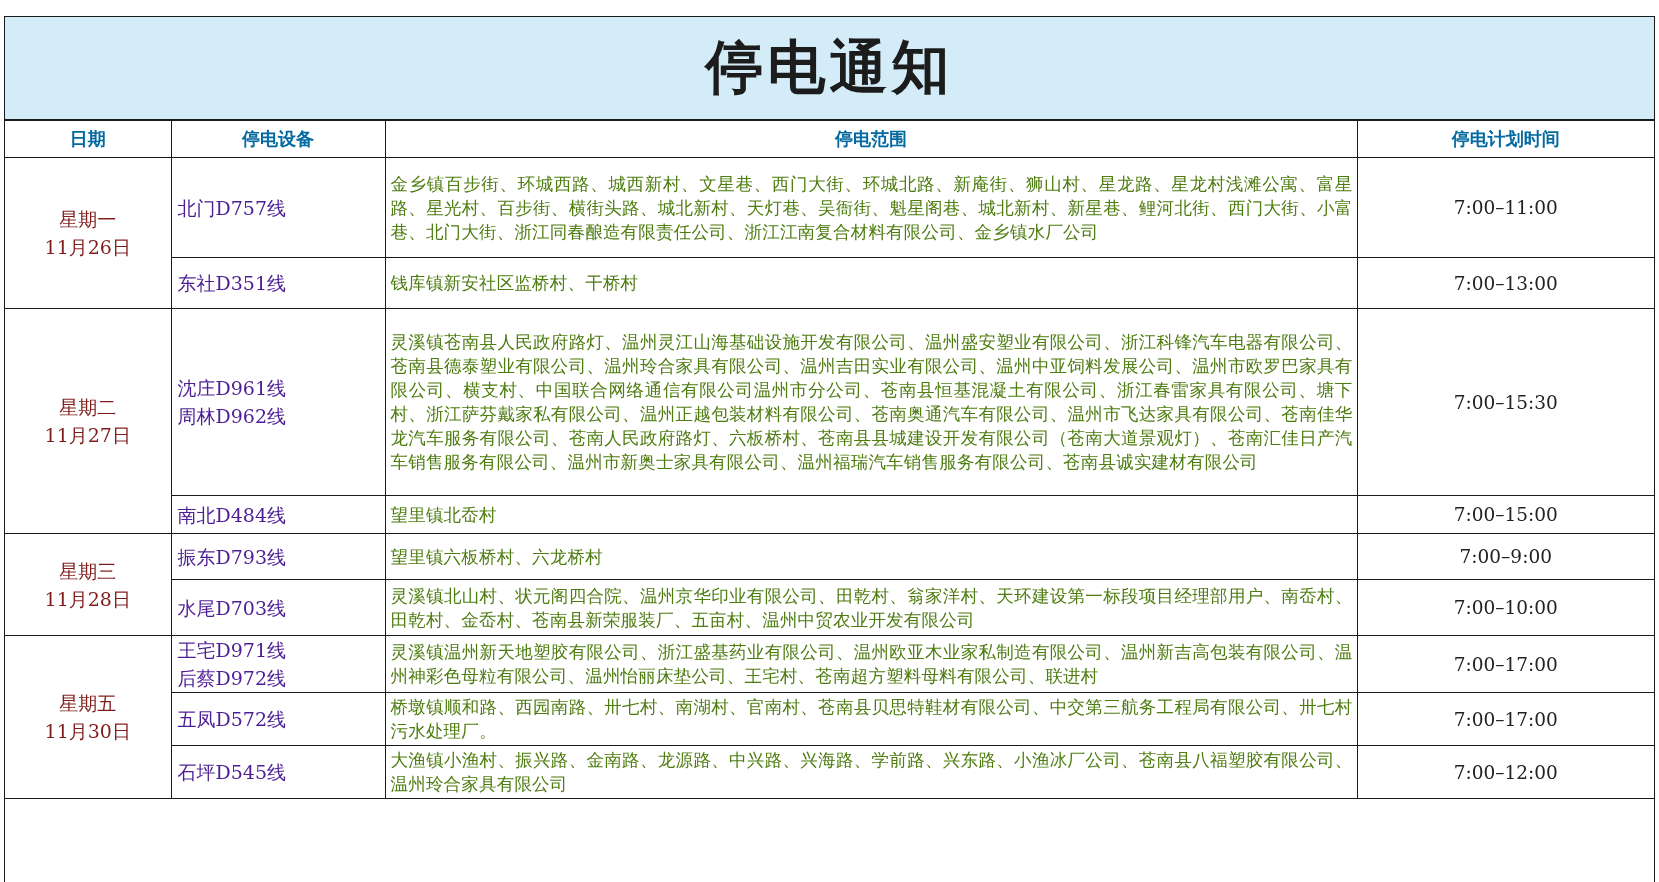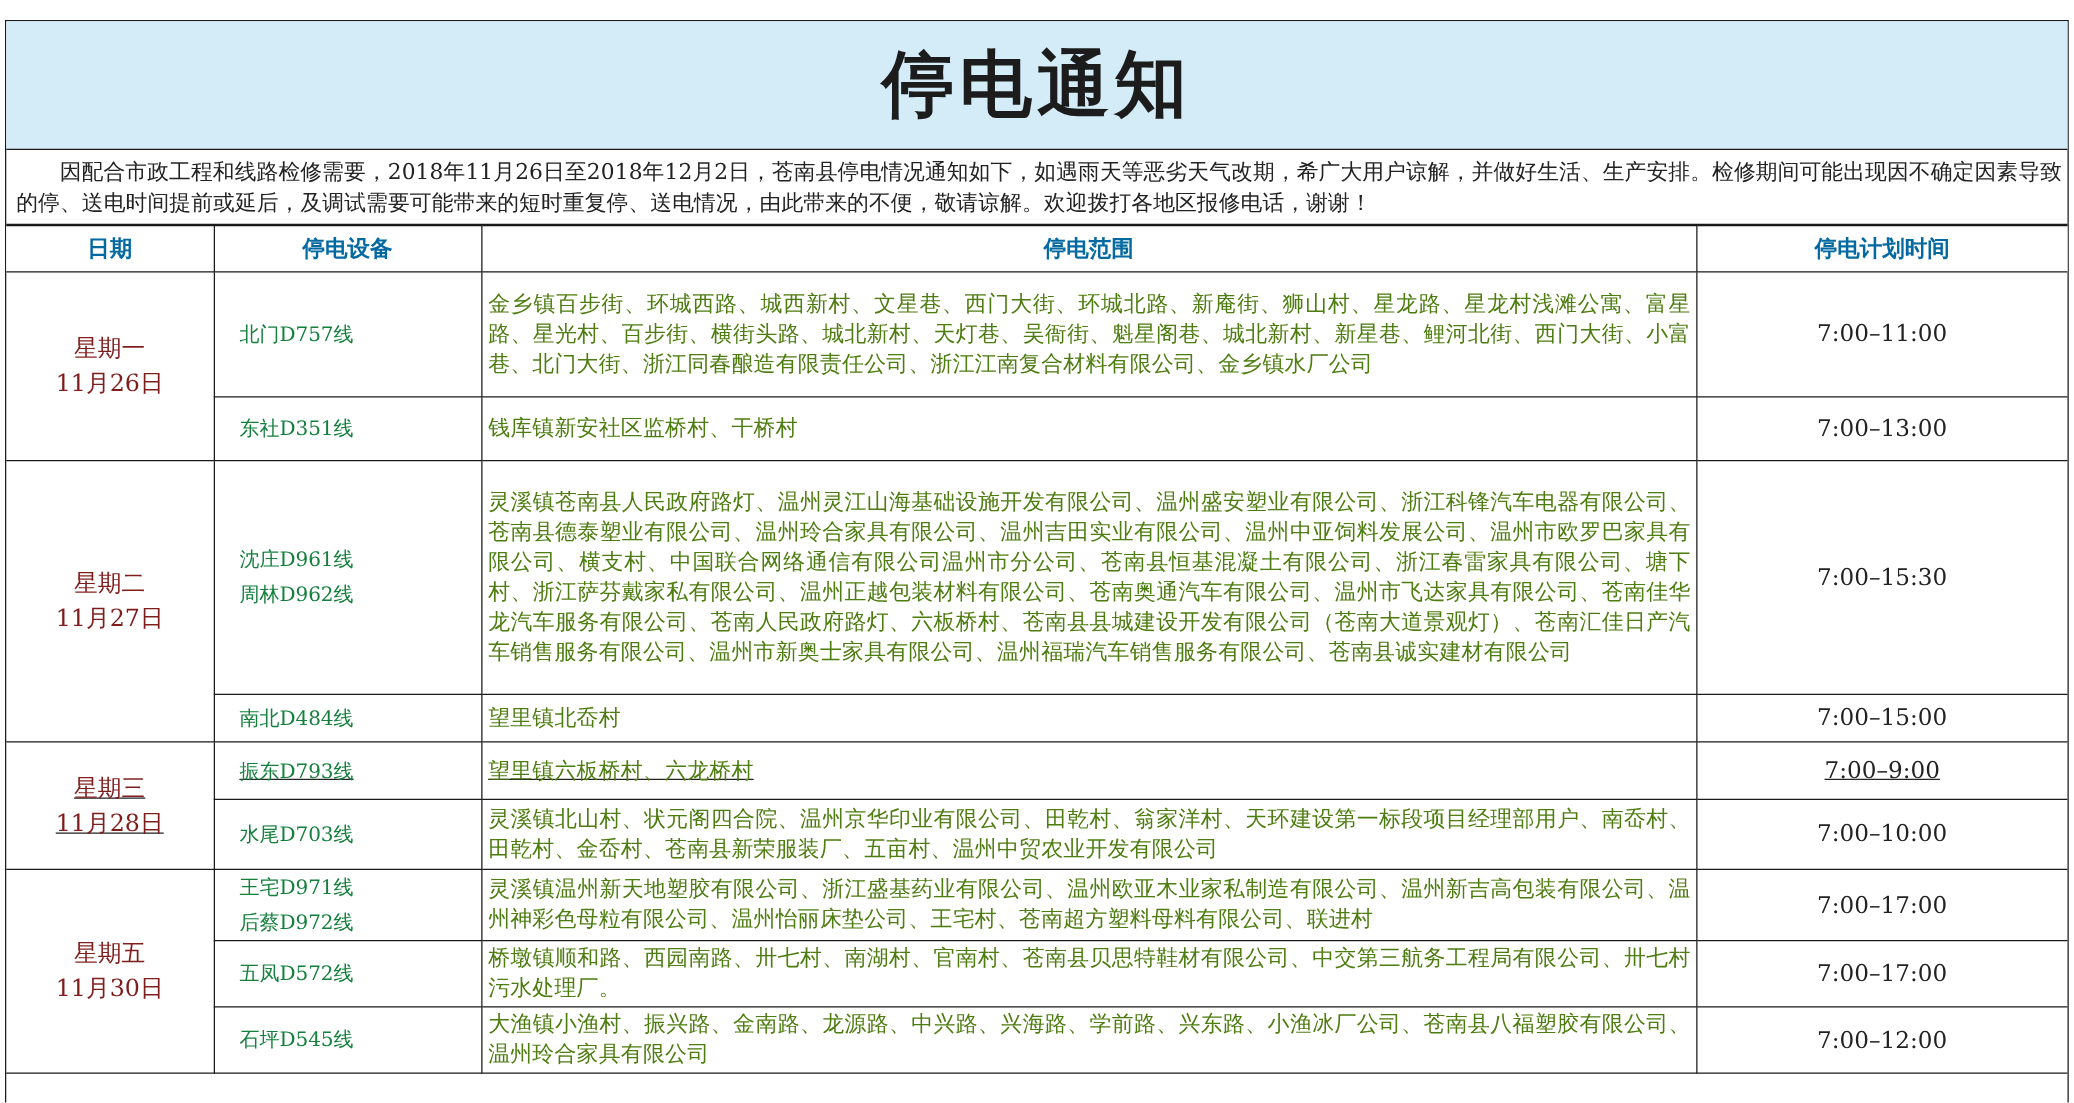--- a/index.html
+++ b/index.html
@@ -75,24 +75,24 @@
   .col-equip { width: 214px; }
   .col-range { width: 972px; }
   .col-time { width: auto; }
   td.date-cell {
     text-align: center;
     font-size: 19px;
     line-height: 28px;
     color: #7f1d1d;
   }
   td.equip-cell {
-    padding-left: 20px;
-    font-size: 16px;
+    padding-left: 6px;
+    font-size: 19px;
     line-height: 28px;
-    color: #15803d;
+    color: #4c1d95;
   }
   td.range-cell {
     padding: 2px 4px 2px 5px;
     font-family: "DejaVu Sans", "Liberation Sans", sans-serif;
     font-size: 17.5px;
     line-height: 24px;
     color: #4d7c0f;
     letter-spacing: 0.2px;
     text-align: justify;
   }
@@ -103,21 +103,20 @@
   }
   .line { display: block; }
 </style>
 </head>
 <body>
 
 <div class="notice">
   <div class="banner">
     <div class="banner-title">停电通知</div>
   </div>
-  <div class="intro">因配合市政工程和线路检修需要，2018年11月26日至2018年12月2日，苍南县停电情况通知如下，如遇雨天等恶劣天气改期，希广大用户谅解，并做好生活、生产安排。检修期间可能出现因不确定因素导致的停、送电时间提前或延后，及调试需要可能带来的短时重复停、送电情况，由此带来的不便，敬请谅解。欢迎拨打各地区报修电话，谢谢！</div>
 
   <table>
     <colgroup>
       <col class="col-date">
       <col class="col-equip">
       <col class="col-range">
       <col class="col-time">
     </colgroup>
     <thead>
       <tr>
@@ -158,21 +157,21 @@
           <td class="range-cell">灵溪镇苍南县人民政府路灯、温州灵江山海基础设施开发有限公司、温州盛安塑业有限公司、浙江科锋汽车电器有限公司、苍南县德泰塑业有限公司、温州玲合家具有限公司、温州吉田实业有限公司、温州中亚饲料发展公司、温州市欧罗巴家具有限公司、横支村、中国联合网络通信有限公司温州市分公司、苍南县恒基混凝土有限公司、浙江春雷家具有限公司、塘下村、浙江萨芬戴家私有限公司、温州正越包装材料有限公司、苍南奥通汽车有限公司、温州市飞达家具有限公司、苍南佳华龙汽车服务有限公司、苍南人民政府路灯、六板桥村、苍南县县城建设开发有限公司（苍南大道景观灯）、苍南汇佳日产汽车销售服务有限公司、温州市新奥士家具有限公司、温州福瑞汽车销售服务有限公司、苍南县诚实建材有限公司</td>
           <td class="time-cell">7:00–15:30</td>
         </tr>
         <tr style="height: 38px; margin-top: 12px;">
           <td class="equip-cell">
             <span class="line">南北D484线</span>
           </td>
           <td class="range-cell">望里镇北岙村</td>
           <td class="time-cell">7:00–15:00</td>
         </tr>
-        <tr style="height: 46px; text-decoration: underline;">
+        <tr style="height: 46px;">
           <td class="date-cell" rowspan="2">
             <span class="line">星期三</span>
             <span class="line">11月28日</span>
           </td>
           <td class="equip-cell">
             <span class="line">振东D793线</span>
           </td>
           <td class="range-cell">望里镇六板桥村、六龙桥村</td>
           <td class="time-cell">7:00–9:00</td>
         </tr>

